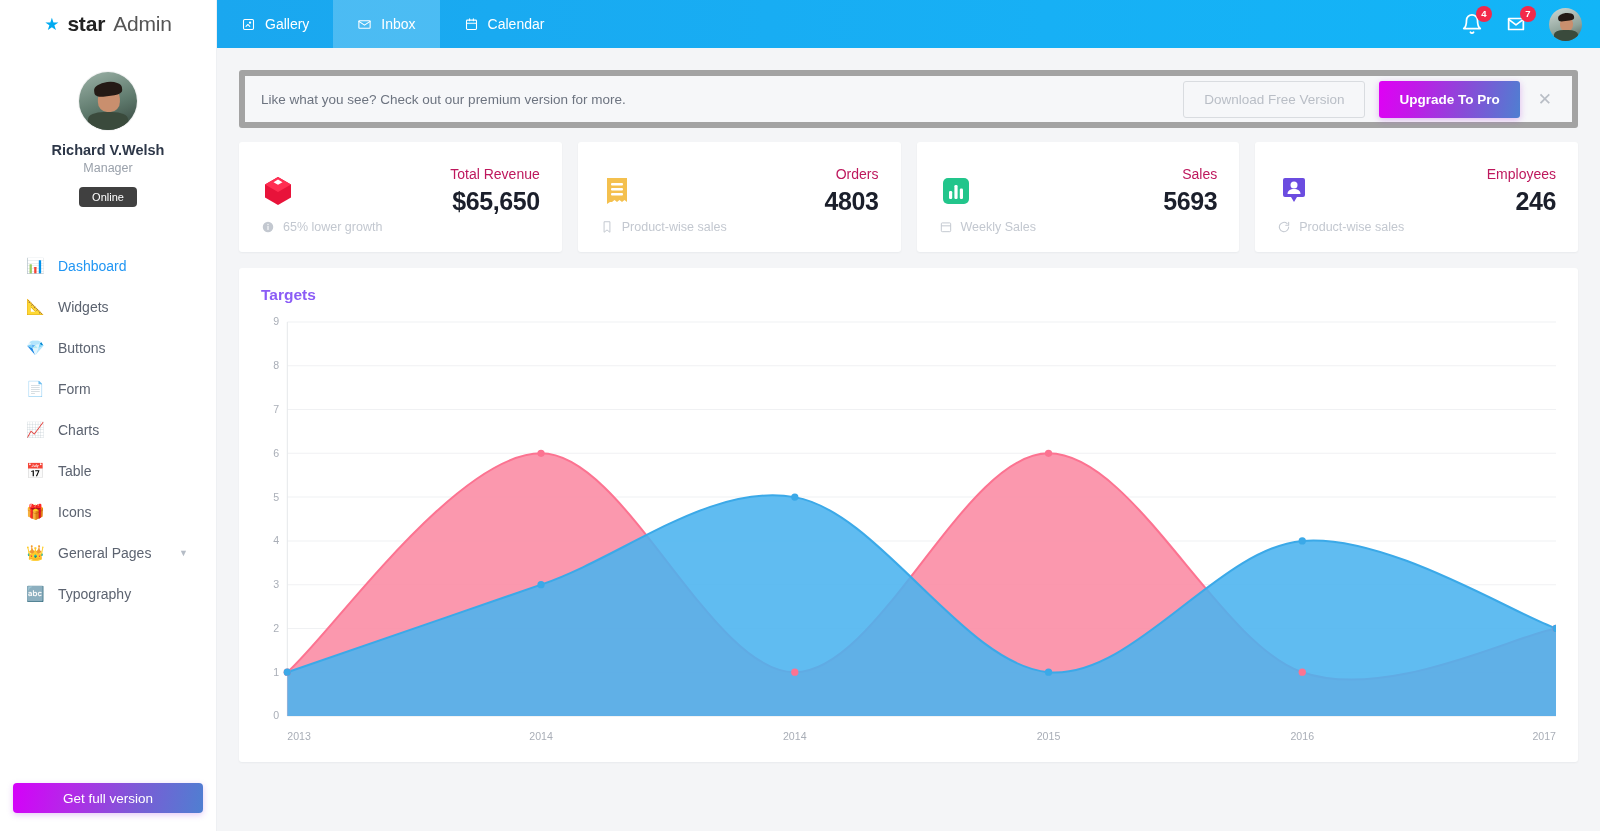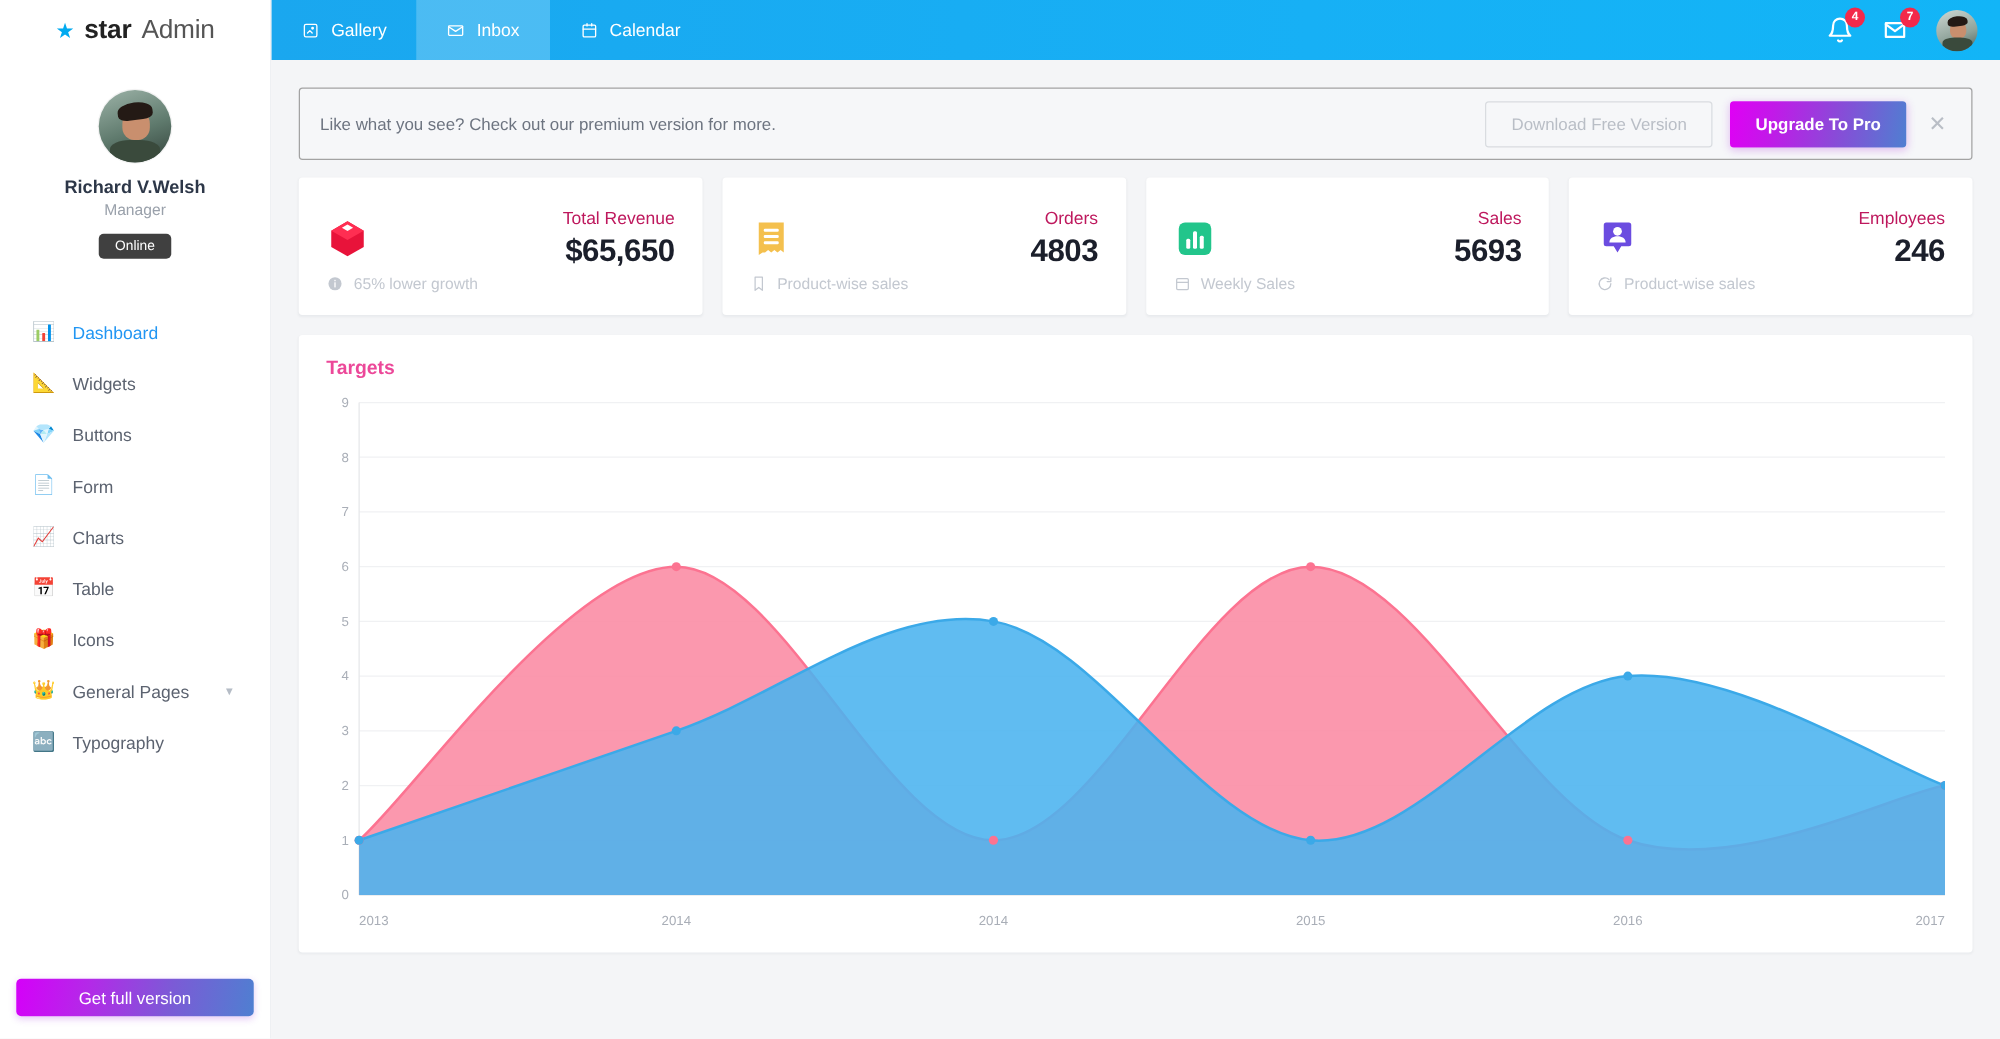--- a/index.html
+++ b/index.html
@@ -103,21 +103,21 @@
   .avatar-sm::before{content:"";position:absolute;left:50%;top:9px;width:13px;height:14px;
     transform:translateX(-46%);border-radius:46% 46% 42% 42%;background:#c98f6e;}
   .avatar-sm::after{content:"";position:absolute;left:50%;top:5px;width:16px;height:8px;
     transform:translateX(-50%) rotate(-7deg);border-radius:50% 50% 30% 30%;background:#241a15;}
   .avatar-sm i{position:absolute;left:50%;bottom:0;width:24px;height:11px;
     transform:translateX(-50%);background:#3a4a3c;border-radius:40% 40% 0 0;}
 
   .content { padding: 22px 22px 0 22px; flex:1; overflow:hidden; }
 
   .banner {
-    background:#f6f7f9; border:1px solid #a3a3a3; border-radius:3px;
+    background:#f6f7f9; border:6px solid #a3a3a3; border-radius:3px;
     height:58px; display:flex; align-items:center; padding: 0 16px 0 16px;
     margin-bottom: 14px;
   }
   .banner-text { font-size:13.5px; color:#6d7480; }
   .banner-actions { margin-left:auto; display:flex; align-items:center; gap:14px; }
   .btn-free {
     border:1px solid #d9dce0; background:transparent; color:#b9bec6;
     font-size:13.5px; padding:10px 20px; border-radius:3px; cursor:pointer;
     font-family:inherit;
   }
@@ -141,21 +141,21 @@
   .card-value { font-size:25px; font-weight:700; color:#1b1f2b; margin-top:4px; letter-spacing:-.4px; }
   .card-foot {
     margin-top:4px; display:flex; align-items:center; gap:8px;
     font-size:12.5px; color:#c3c8d0;
   }
 
   .panel {
     background:#fff; border-radius:3px; padding:18px 22px 0;
     box-shadow:0 1px 2px rgba(20,30,50,.05); height: 494px; overflow:hidden;
   }
-  .panel-title { font-size:15.5px; font-weight:700; color:#ec4899; margin-bottom:8px; }
+  .panel-title { font-size:15.5px; font-weight:700; color:#8b5cf6; margin-bottom:8px; }
   .chartwrap { position:relative; width:100%; height: 440px; }
   .chartwrap svg { display:block; width:100%; height:100%; }
   .ytick, .xtick { font-size:10.5px; fill:#a9aeb7; font-family:"Liberation Sans",sans-serif; }
 </style>
 </head>
 <body>
 
 <div class="app">
 
   <aside class="sidebar">

